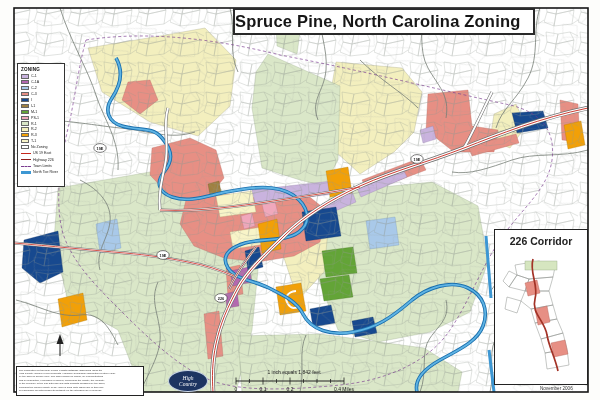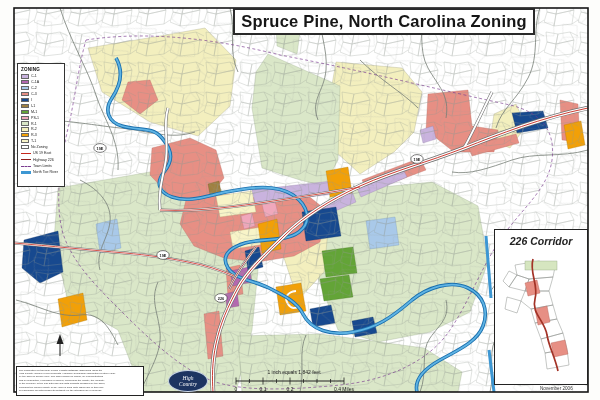--- a/index.html
+++ b/index.html
@@ -4,40 +4,40 @@
 <style>
   html,body{margin:0;padding:0;}
   body{width:600px;height:400px;overflow:hidden;background:#fdfdfb;
        font-family:"Liberation Sans",sans-serif;position:relative;}
   .stage{position:absolute;inset:0;width:600px;height:400px;}
   svg{display:block;}
   .overlay{position:absolute;}
 
   
   .title-box{left:233px;top:8px;width:302px;height:27px;background:#fff;
-    border:2px solid #2a2a2a;display:flex;align-items:center;justify-content:center;
+    border:2px solid #2a2a2a;display:flex;align-items:center;justify-content:flex-start;
     box-sizing:border-box;}
   .title-box span{font-size:16.5px;font-weight:bold;color:#161616;letter-spacing:.2px;white-space:nowrap;}
 
   
   .legend{left:17px;top:63px;width:48px;height:124px;background:#fff;
     border:1px solid #333;box-sizing:border-box;padding:3px 2px 2px 3px;}
   .legend .ltitle{font-size:4.6px;font-weight:bold;color:#111;margin-bottom:1.5px;letter-spacing:.2px;}
   .lrow{display:flex;align-items:center;height:5.9px;}
   .sw{width:8px;height:4.2px;border:.4px solid #666;margin-right:2px;flex:none;box-sizing:border-box;background:#fff;}
   .ll{font-size:3.6px;color:#222;white-space:nowrap;}
   .lrow.lnrow{height:6.4px;}
   .lsym{width:10px;height:1.4px;margin-right:2px;flex:none;}
   .lsym.riv{height:2.8px;}
   .lsym.dash{height:0;background:none !important;border-top:1.4px dashed #7a3b8f;}
 
   
   .inset{left:494px;top:229px;width:94px;height:156px;background:#fff;
     border:1.5px solid #222;box-sizing:border-box;}
-  .inset .ititle{text-align:center;font-size:10.5px;font-weight:bold;color:#222;margin-top:5px;font-style:italic;}
+  .inset .ititle{text-align:center;font-size:10.5px;font-weight:bold;color:#222;margin-top:5px;}
 
   
   .scalebar{left:226px;top:369px;width:140px;height:26px;}
   .scalebar .cap{font-size:5px;color:#222;text-align:center;width:120px;margin-left:8px;}
 
   
   .disclaimer{left:16px;top:366px;width:128px;height:30px;background:#fff;
     border:1px solid #222;box-sizing:border-box;padding:1.5px 2px;overflow:hidden;}
   .disclaimer div{font-size:2.5px;line-height:3.4px;color:#333;white-space:nowrap;}
 

